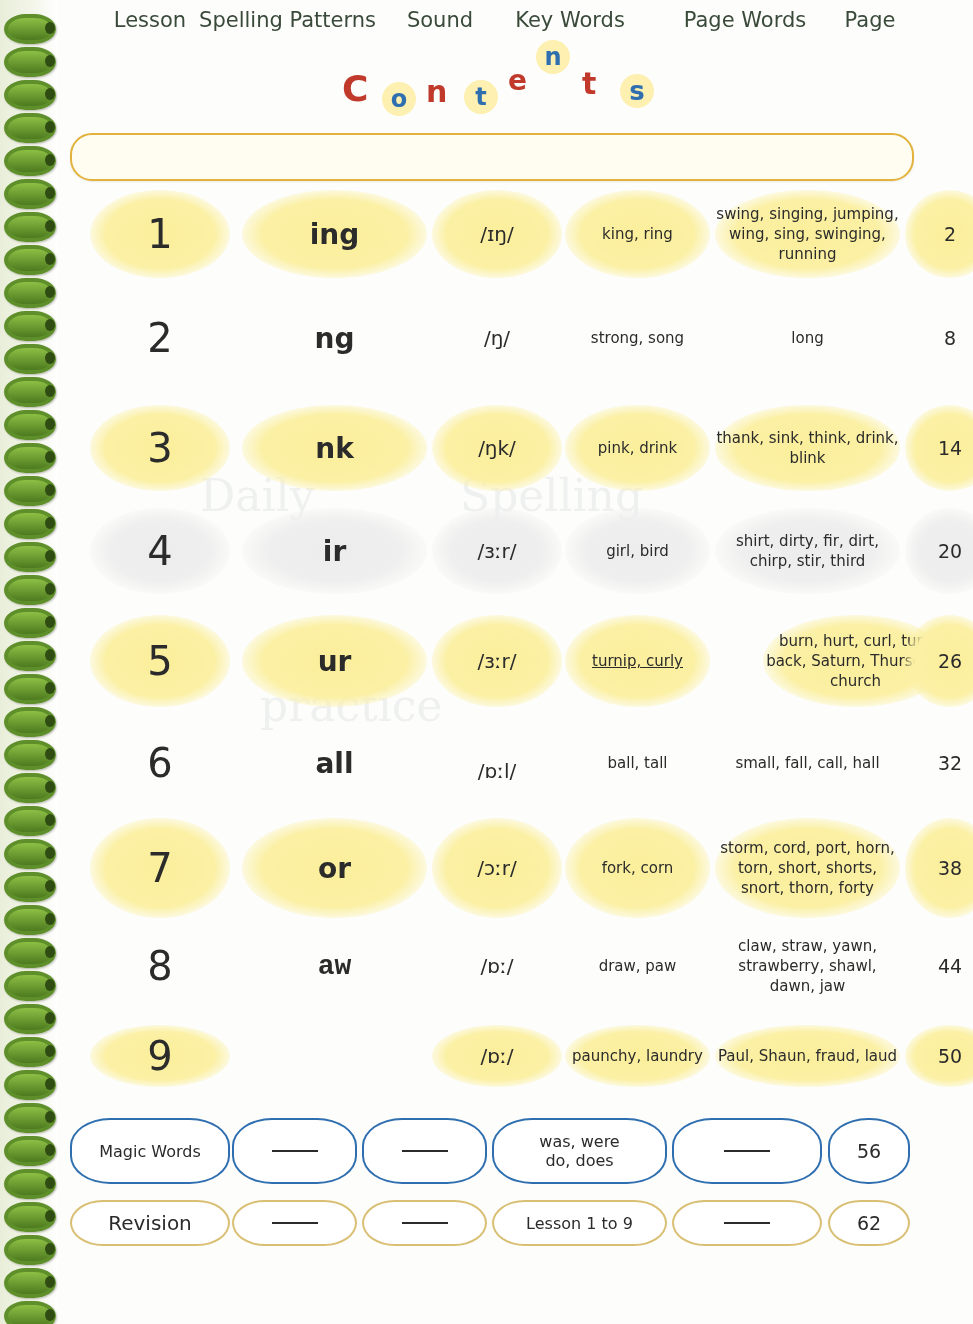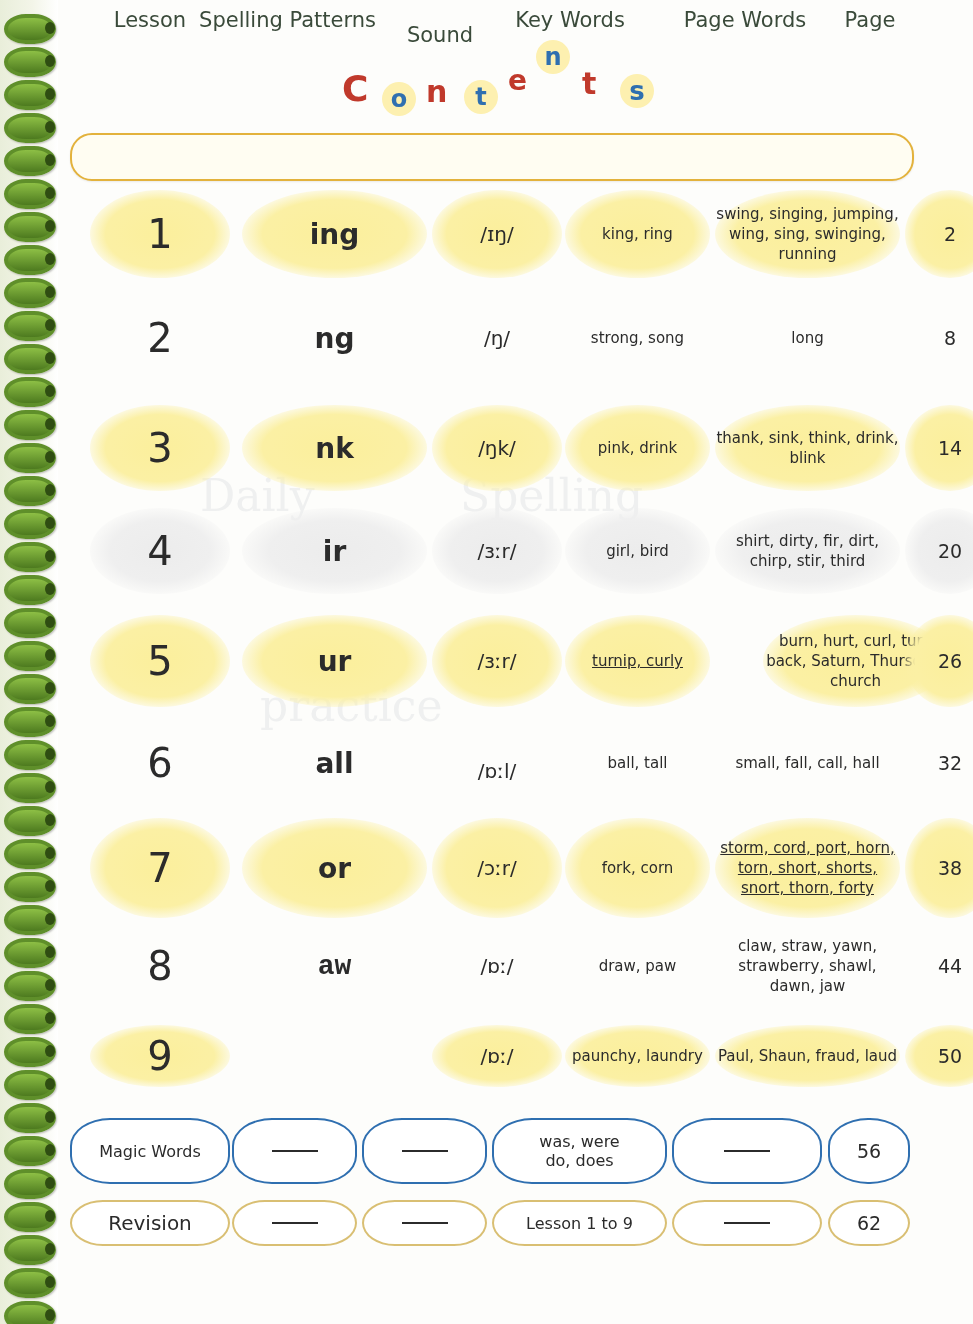--- a/index.html
+++ b/index.html
@@ -202,21 +202,21 @@
       <div class="tl bubble" style="left: 134px; top: 38px; color: rgb(47, 111, 176); font-size: 24px;">t</div>
       <div class="tl" style="left: 178px; top: 22px; color: rgb(192, 57, 43); font-size: 28px;">e</div>
       <div class="tl bubble" style="left: 206px; top: -2px; color: rgb(47, 111, 176); font-size: 24px;">n</div>
       <div class="tl" style="left: 252px; top: 24px; color: rgb(192, 57, 43); font-size: 30px;">t</div>
       <div class="tl bubble" style="left: 290px; top: 32px; color: rgb(47, 111, 176); font-size: 26px;">s</div>
     </div>
 
   <div id="headerbar"></div>
   <div class="hdr" style="left:90px;  width:120px;">Lesson</div>
   <div class="hdr" style="left:190px; width:195px;">Spelling Patterns</div>
-  <div class="hdr" style="left:385px; width:110px;margin-top:15px;">Sound</div>
+  <div class="hdr" style="left:385px; width:110px;">Sound</div>
   <div class="hdr" style="left:495px; width:150px;">Key Words</div>
   <div class="hdr" style="left:650px; width:190px;">Page Words</div>
   <div class="hdr" style="left:830px; width:80px;">Page</div>
 
   <div id="rows">
       <div class="row" style="top: 190px; height: 88px;">
         <div class="cell c-lesson blob" style="top: 0px; height: 88px;">1</div>
         <div class="cell c-pattern blob" style="top: 0px; height: 88px;">ing</div>
         <div class="cell c-sound blob" style="top: 0px; height: 88px;">/ɪŋ/</div>
         <div class="cell c-key blob" style="top: 0px; height: 88px;">king, ring</div>
@@ -261,21 +261,21 @@
         <div class="cell c-sound blob none" style="top: 8px; height: 82px;">/ɒːl/</div>
         <div class="cell c-key blob none" style="top: 0px; height: 82px;">ball, tall</div>
         <div class="cell c-more blob none" style="top: 0px; height: 82px;">small, fall, call, hall</div>
         <div class="cell c-page blob none" style="top: 0px; height: 82px;">32</div>
       </div>
       <div class="row" style="top: 818px; height: 100px;">
         <div class="cell c-lesson blob" style="top: 0px; height: 100px;">7</div>
         <div class="cell c-pattern blob" style="top: 0px; height: 100px;">or</div>
         <div class="cell c-sound blob" style="top: 0px; height: 100px;">/ɔːr/</div>
         <div class="cell c-key blob" style="top: 0px; height: 100px;">fork, corn</div>
-        <div class="cell c-more blob" style="top: 0px; height: 100px; text-decoration: underline;">storm, cord, port, horn, torn, short, shorts, snort, thorn, forty</div>
+        <div class="cell c-more blob" style="top: 0px; height: 100px;">storm, cord, port, horn, torn, short, shorts, snort, thorn, forty</div>
         <div class="cell c-page blob" style="top: 0px; height: 100px;">38</div>
       </div>
       <div class="row" style="top: 920px; height: 92px;">
         <div class="cell c-lesson blob none" style="top: 0px; height: 92px;">8</div>
         <div class="cell c-pattern blob none" style="top: 0px; height: 92px; font-family: Liberation Mono, monospace;">aw</div>
         <div class="cell c-sound blob none" style="top: 0px; height: 92px;">/ɒː/</div>
         <div class="cell c-key blob none" style="top: 0px; height: 92px;">draw, paw</div>
         <div class="cell c-more blob none" style="top: 0px; height: 92px;">claw, straw, yawn, strawberry, shawl, dawn, jaw</div>
         <div class="cell c-page blob none" style="top: 0px; height: 92px;">44</div>
       </div>

